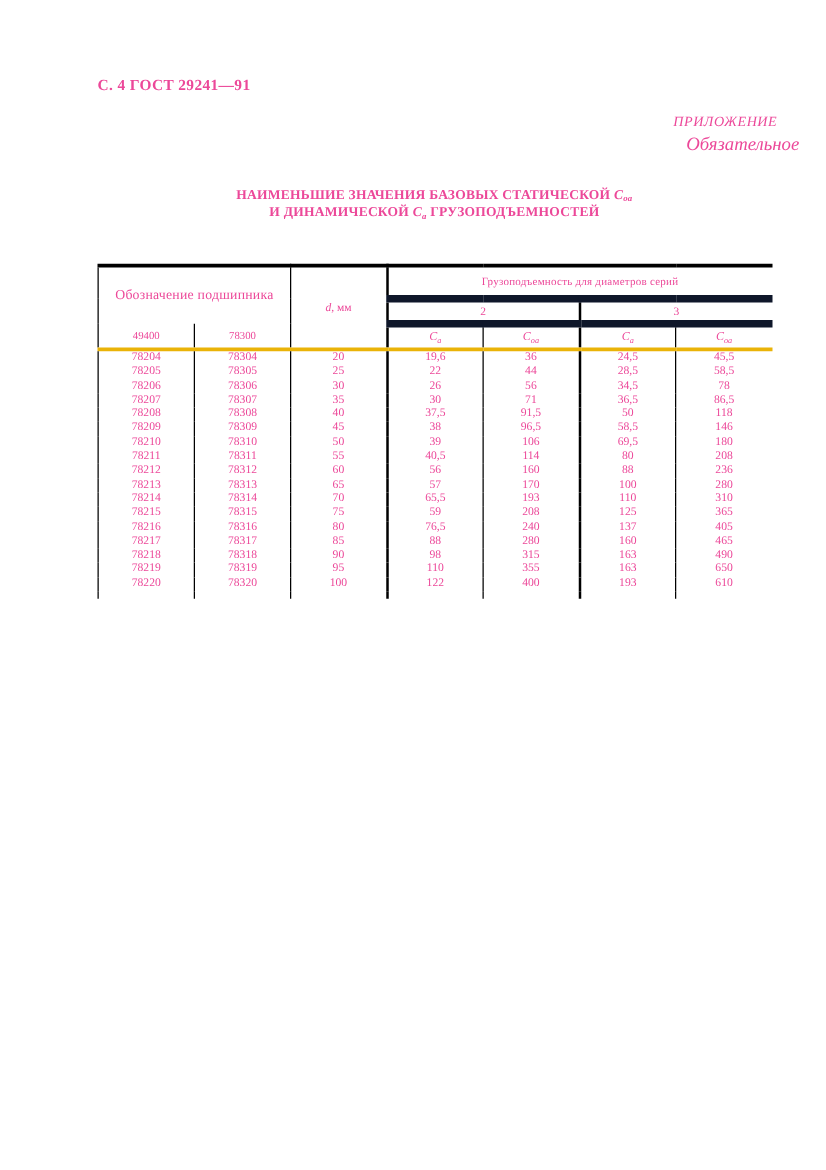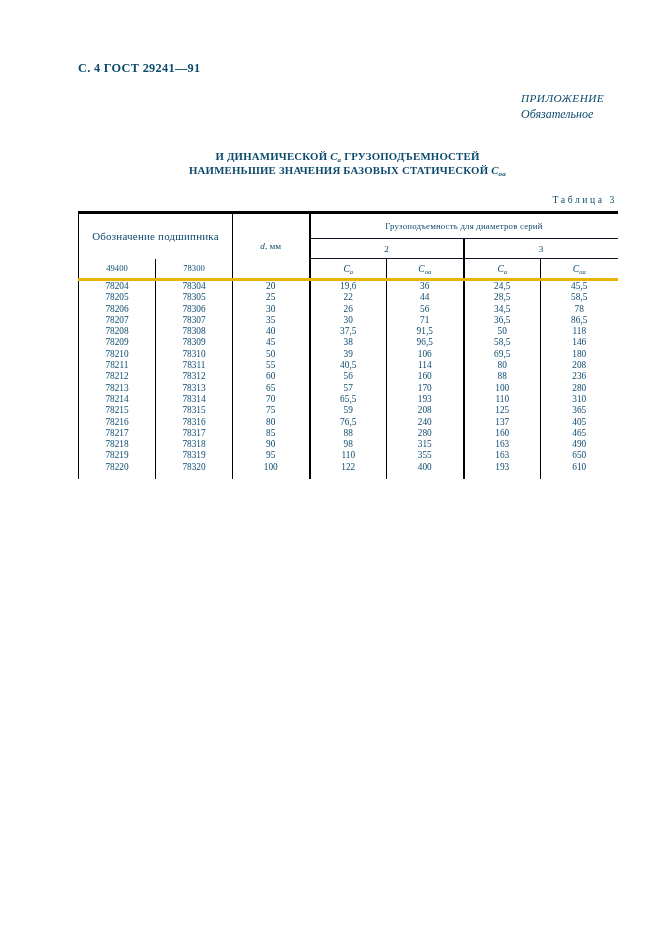--- a/index.html
+++ b/index.html
@@ -5,21 +5,21 @@
   html, body {
     margin: 0;
     padding: 0;
     background: #ffffff;
   }
   .page {
     position: relative;
     width: 661px;
     height: 936px;
     background: #ffffff;
-    color: #0c4a6e;
+    color: #ec4899;
     font-family: "Liberation Serif", "DejaVu Serif", serif;
     overflow: hidden;
   }
   .page-header {
     position: absolute;
     left: 78px;
     top: 61px;
     font-size: 12.3px;
     font-weight: bold;
     letter-spacing: 0.3px;
@@ -31,22 +31,23 @@
     top: 91px;
     font-style: italic;
     line-height: 1.25;
   }
   .annex-title {
     font-size: 11.3px;
     letter-spacing: 0.4px;
     text-align: center;
   }
   .annex-subtitle {
-    font-size: 12px;
+    font-size: 15px;
     margin-top: 2px;
+    margin-left: 28px;
   }
   .doc-title {
     position: absolute;
     left: 78px;
     top: 149px;
     width: 539px;
     text-align: center;
     font-weight: bold;
     font-size: 10.8px;
     line-height: 14px;
@@ -102,41 +103,40 @@
   th.ccol i      { font-style: italic; }
   th.ccol sub    { font-size: 6.6px; font-style: italic; vertical-align: -2px; line-height: 0; }
   td.cell {
     font-size: 9.3px;
     height: 11.3px;
     line-height: 11.3px;
   }
   tr.spacer td { height: 6px; }
   .thin-l  { border-left: 1px solid #000; }
   .thick-l { border-left: 2px solid #000; }
-  .thin-b  { border-bottom: 1px solid #0f172a; }
+  .thin-b  { border-bottom: 6px solid #0f172a; }
   .thick-b { border-bottom: 3px solid #eab308; }
 </style>
 </head>
 <body>
 
 <div class="page">
 
   <div class="page-header">С. 4 ГОСТ 29241—91</div>
 
   <div class="annex">
     <div class="annex-title">ПРИЛОЖЕНИЕ</div>
     <div class="annex-subtitle">Обязательное</div>
   </div>
 
   <div class="doc-title">
+    <div><span>НАИМЕНЬШИЕ ЗНАЧЕНИЯ БАЗОВЫХ СТАТИЧЕСКОЙ </span><i>С</i><sub>оа</sub></div>
     <div><span>И ДИНАМИЧЕСКОЙ </span><i>С</i><sub>а</sub><span> ГРУЗОПОДЪЕМНОСТЕЙ</span></div>
-    <div><span>НАИМЕНЬШИЕ ЗНАЧЕНИЯ БАЗОВЫХ СТАТИЧЕСКОЙ </span><i>С</i><sub>оа</sub></div>
   </div>
 
-  <div class="table-caption">Таблица 3</div>
 
   <table class="gost">
     <colgroup>
       <col>
         <col>
         <col>
         <col>
         <col>
         <col>
         <col>

